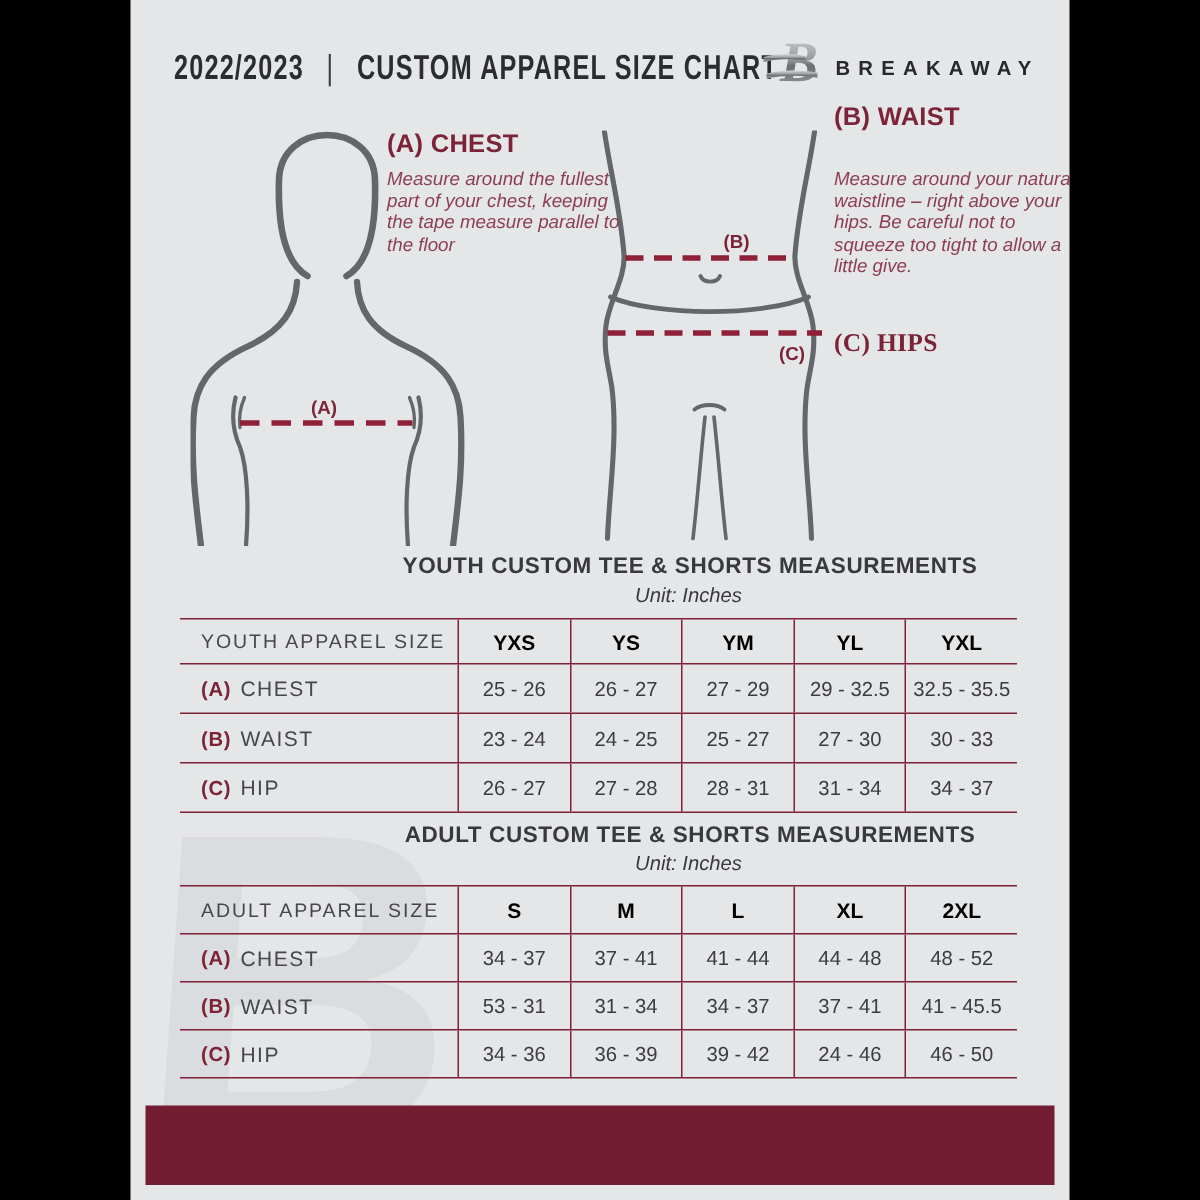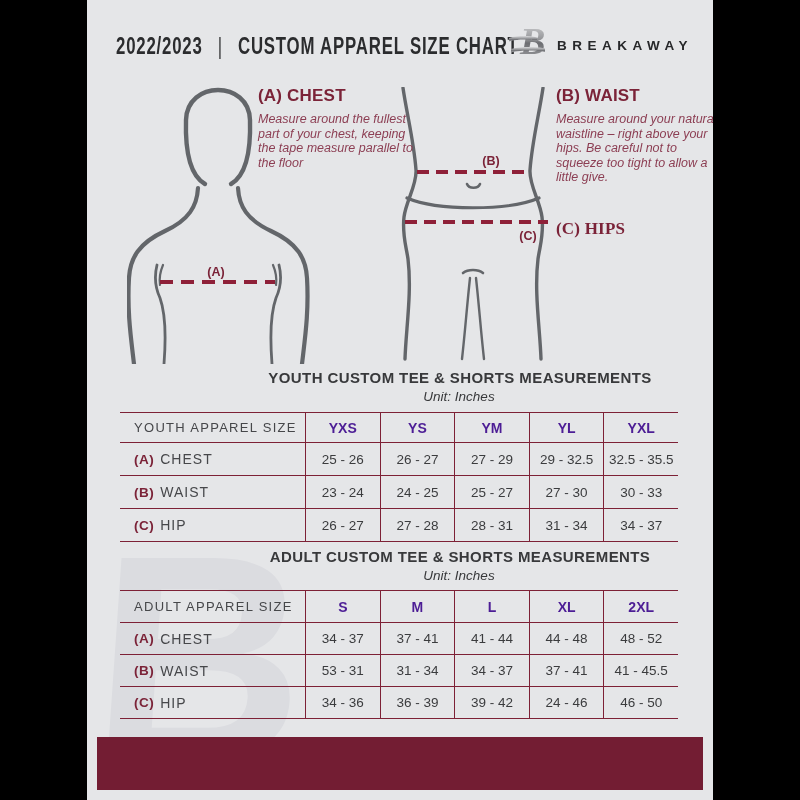--- a/index.html
+++ b/index.html
@@ -26,21 +26,21 @@
   
   .inst-head{
     position:absolute;font-weight:bold;font-size:17px;color:#7b2338;letter-spacing:.2px;
   }
   .inst-body{
     position:absolute;font-style:italic;font-size:12.5px;line-height:14.6px;
     color:#8c3e53;white-space:pre-line;
   }
   #chest-head{left:171px;top:86px;}
   #chest-body{left:171px;top:112px;width:156px;}
-  #waist-head{left:469px;top:86px;}
+  #waist-head{left:469px;top:68px;}
   #waist-body{left:469px;top:112px;width:168px;}
   #hips-head{left:469px;top:219px;font-family:Liberation Serif, serif;}
   #hips-body{left:469px;top:245px;width:168px;}
   
   .fig1{position:absolute;left:40px;top:84px;width:190px;height:280px;}
   .fig2{position:absolute;left:306px;top:87px;width:160px;height:275px;}
   
   .sec-title{
     position:absolute;left:0;width:746px;text-align:center;
     font-weight:bold;font-size:15px;letter-spacing:.4px;color:#38393b;
@@ -58,21 +58,21 @@
   }
   #youth-table{top:412px;}
   #adult-table{top:590px;}
   .trow{display:grid;grid-template-columns:185px repeat(5,1fr);border-top:1.5px solid #7d2136;height:32px;}
   #adult-table .trow{height:31px;}
   .trow.thead{height:29px;}
   .tcell{display:flex;align-items:center;justify-content:center;font-size:13.5px;color:#3b3c3e;}
   .trow > .tcell:nth-child(n+2){border-left:1px solid #7d2136;}
   .tcell.label-col{justify-content:flex-start;padding-left:14px;}
   .thead .label-col{font-size:13px;letter-spacing:1.3px;color:#46474a;}
-  .thead .size-col{font-weight:bold;font-size:14px;color:#4c1d95;}
+  .thead .size-col{font-weight:bold;font-size:14px;color:#000000;}
   .rowlabel .prefix{font-weight:bold;color:#7b2338;margin-right:6px;letter-spacing:.5px;}
   .rowlabel span:last-child{letter-spacing:1px;color:#46474a;font-size:14px;}
   
   .watermark{
     position:absolute;left:8px;top:512px;z-index:0;
     font-weight:bold;font-size:292px;line-height:1;color:#dbdce0;
     transform:skewX(-4deg);user-select:none;
   }
   .footer-bar{
     position:absolute;left:10px;top:737px;width:606px;height:53px;

